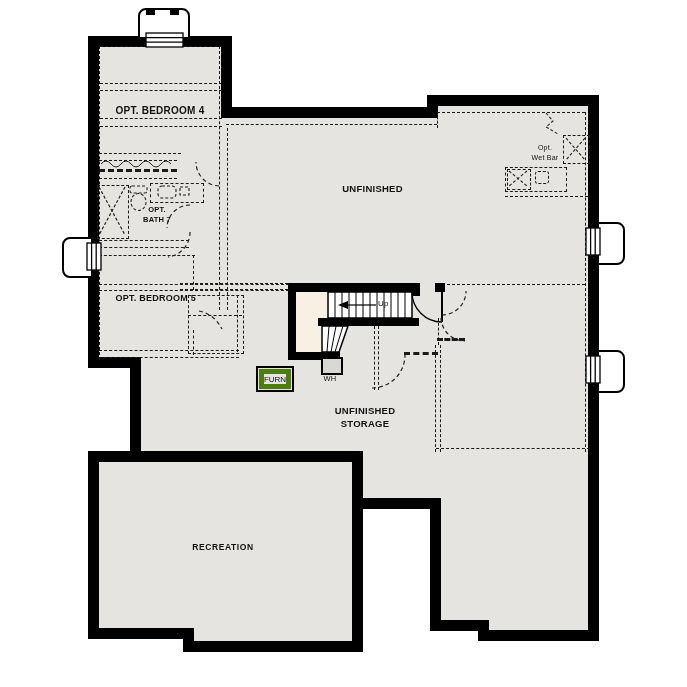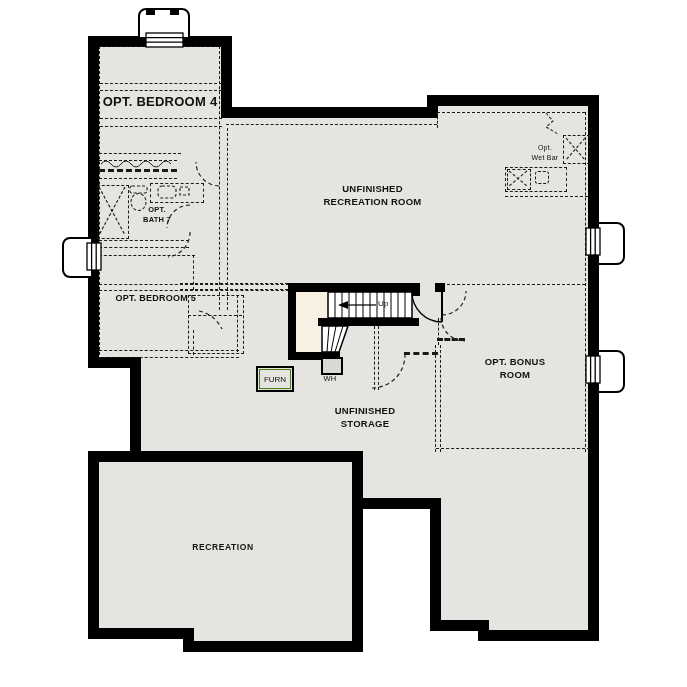--- a/index.html
+++ b/index.html
@@ -13,21 +13,21 @@
   .dash-h.heavy{border-top-width:3px;}
   .dash-v{position:absolute;width:0;border-left:2px dashed var(--dash,#1a1a1a);}
   .dash-v.fine{border-left-width:1.5px;}
   .dash-rect{position:absolute;border:1.5px dashed var(--dash,#1a1a1a);}
   .lbl{position:absolute;color:#111;font-weight:700;text-align:center;
        letter-spacing:.25px;line-height:1.25;white-space:nowrap;}
   .lbl span{display:block;}
   .well{position:absolute;background:#fff;border:2.5px solid #000;}
   .svg-overlay{position:absolute;left:0;top:0;pointer-events:none;}
   .furn-outer{position:absolute;border:2px solid #000;background:var(--floor,#e5e4e1);}
-  .furn-inner{position:absolute;inset:1px;border:1px solid #4d7c0f;display:flex;
+  .furn-inner{position:absolute;inset:1px;border:5px solid #4d7c0f;display:flex;
               align-items:center;justify-content:center;font-size:8px;color:#111;}
   .wh-box{position:absolute;background:#d9d8d4;border:2px solid #000;}
 </style>
 </head>
 <body>
 
 <div class="stage">
 
   <div class="floor" style="left:94px;top:42px;width:132px;height:326px;"></div>
   <div class="floor" style="left:138px;top:368px;width:88px;height:94px;"></div>
@@ -213,42 +213,37 @@
 
     <g fill="none" stroke="#222" stroke-width="1.1" stroke-dasharray="3,2">
       <line x1="566" y1="138" x2="585" y2="160"></line>
         <line x1="585" y1="138" x2="566" y2="160"></line>
       <line x1="509" y1="171" x2="527" y2="186"></line>
         <line x1="527" y1="171" x2="509" y2="186"></line>
       <path d="M546,113 L553,121 L546,127 L558,134"></path>
     </g>
   </svg>
 
-  <div class="lbl" style="left:98px;top:94px;width:124px;font-size:13px;">
+  <div class="lbl" style="left:98px;top:105px;width:124px;font-size:10px;">
     <span>OPT. BEDROOM 4</span>
   </div>
   <div class="lbl" style="left:133px;top:205px;width:48px;font-size:7.5px;line-height:1.3;">
     <span>OPT.</span>
     <span>BATH 7</span>
   </div>
   <div class="lbl" style="left:101px;top:293px;width:95px;font-size:9px;text-align:right;">
     <span>OPT. BEDROOM 5</span>
   </div>
   <div class="lbl" style="left:285px;top:183px;width:175px;font-size:9.5px;line-height:1.35;">
     <span>UNFINISHED</span>
-    <span>RECREATION ROOM</span>
   </div>
   <div class="lbl" style="left:515px;top:143px;width:60px;font-size:7px;font-weight:400;line-height:1.4;">
     <span>Opt.</span>
     <span>Wet Bar</span>
   </div>
-  <div class="lbl" style="left:450px;top:356px;width:130px;font-size:9.5px;line-height:1.35;">
-    <span>OPT. BONUS</span>
-    <span>ROOM</span>
-  </div>
   <div class="lbl" style="left:300px;top:405px;width:130px;font-size:9.5px;line-height:1.35;">
     <span>UNFINISHED</span>
     <span>STORAGE</span>
   </div>
   <div class="lbl" style="left:153px;top:542px;width:140px;font-size:8.5px;letter-spacing:.6px;">
     <span>RECREATION</span>
   </div>
   <div class="lbl" style="left:378px;top:299px;width:22px;font-size:8px;font-weight:400;text-align:left;">
     <span>Up</span>
   </div>

